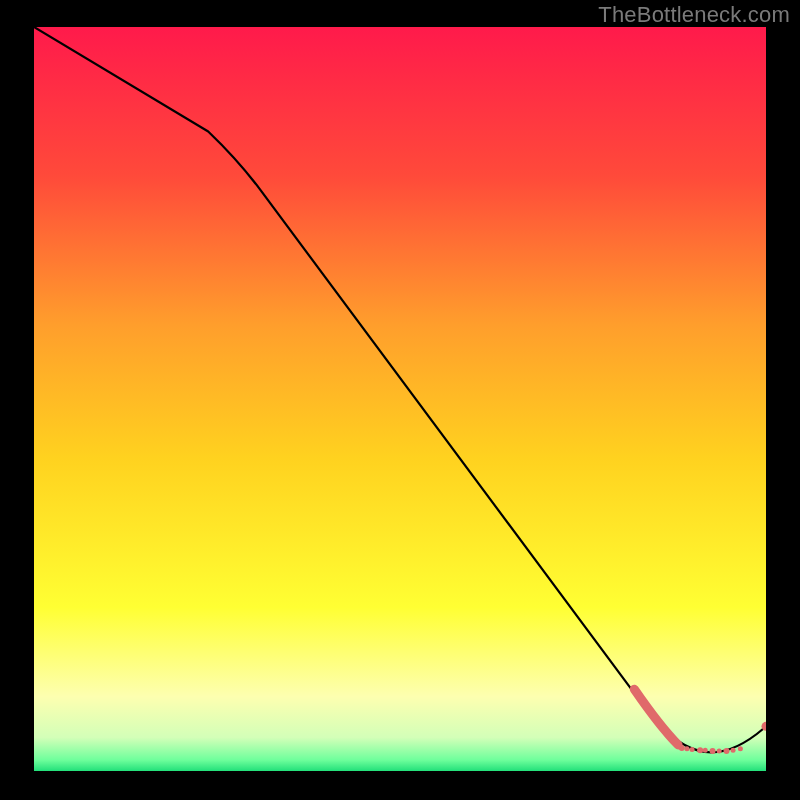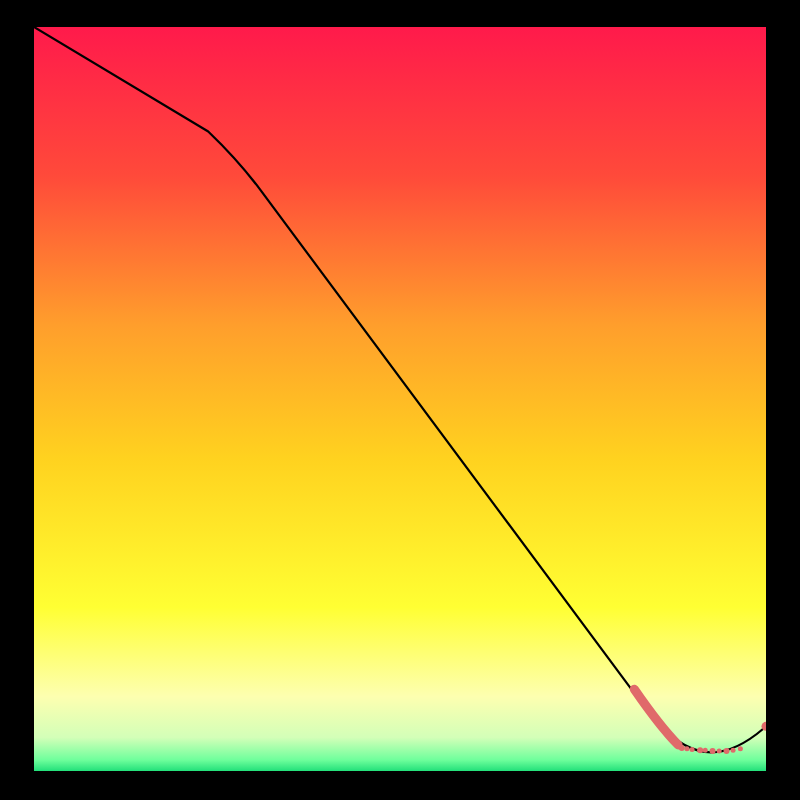--- a/index.html
+++ b/index.html
@@ -35,20 +35,21 @@
     top: 27px;
     width: 732px;
     height: 744px;
   }
   svg { display: block; }
 </style>
 </head>
 <body>
 
 <div class="frame">
+  <div class="watermark">TheBottleneck.com</div>
   <div class="plot">
     <svg id="chart-svg" width="732" height="744" viewBox="0 0 732 744">
       <defs>
         <linearGradient id="bg-grad" x1="0" y1="0" x2="0" y2="1">
             <stop offset="0%" stop-color="#ff1a4b"></stop>
             <stop offset="20%" stop-color="#ff4a3a"></stop>
             <stop offset="40%" stop-color="#ff9e2c"></stop>
             <stop offset="57.99999999999999%" stop-color="#ffd21f"></stop>
             <stop offset="78%" stop-color="#ffff33"></stop>
             <stop offset="90%" stop-color="#fdffb0"></stop>

